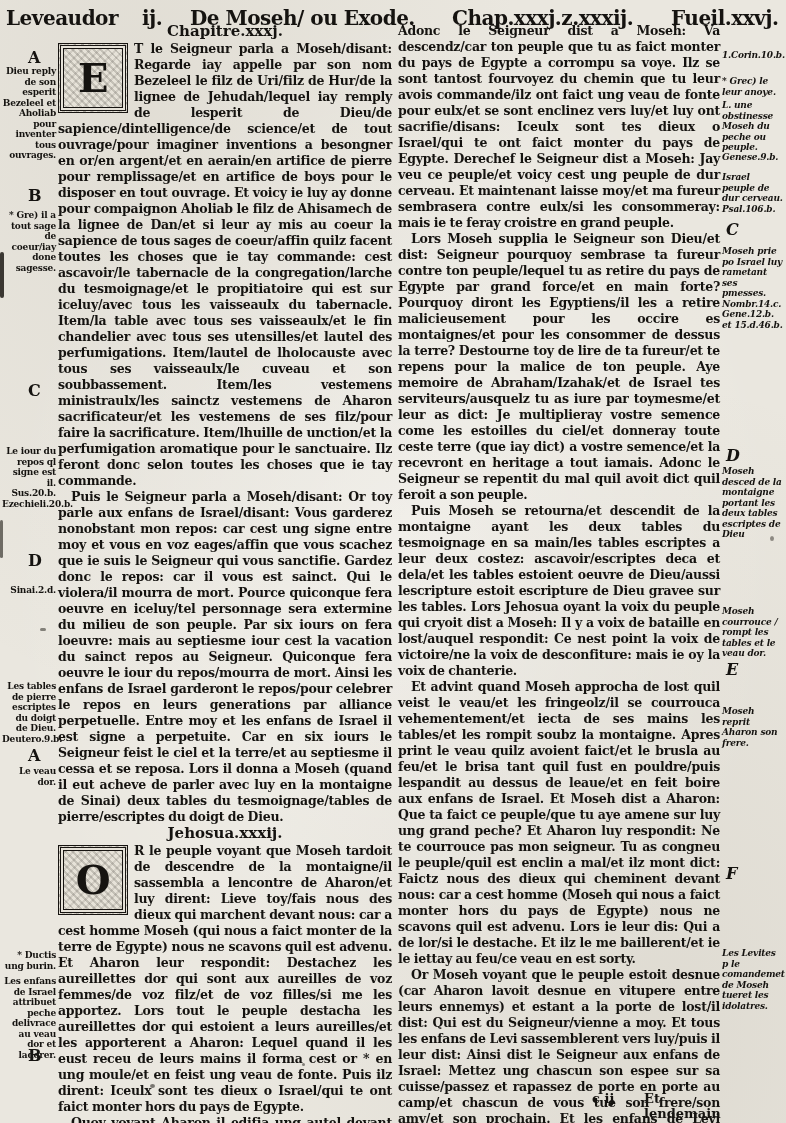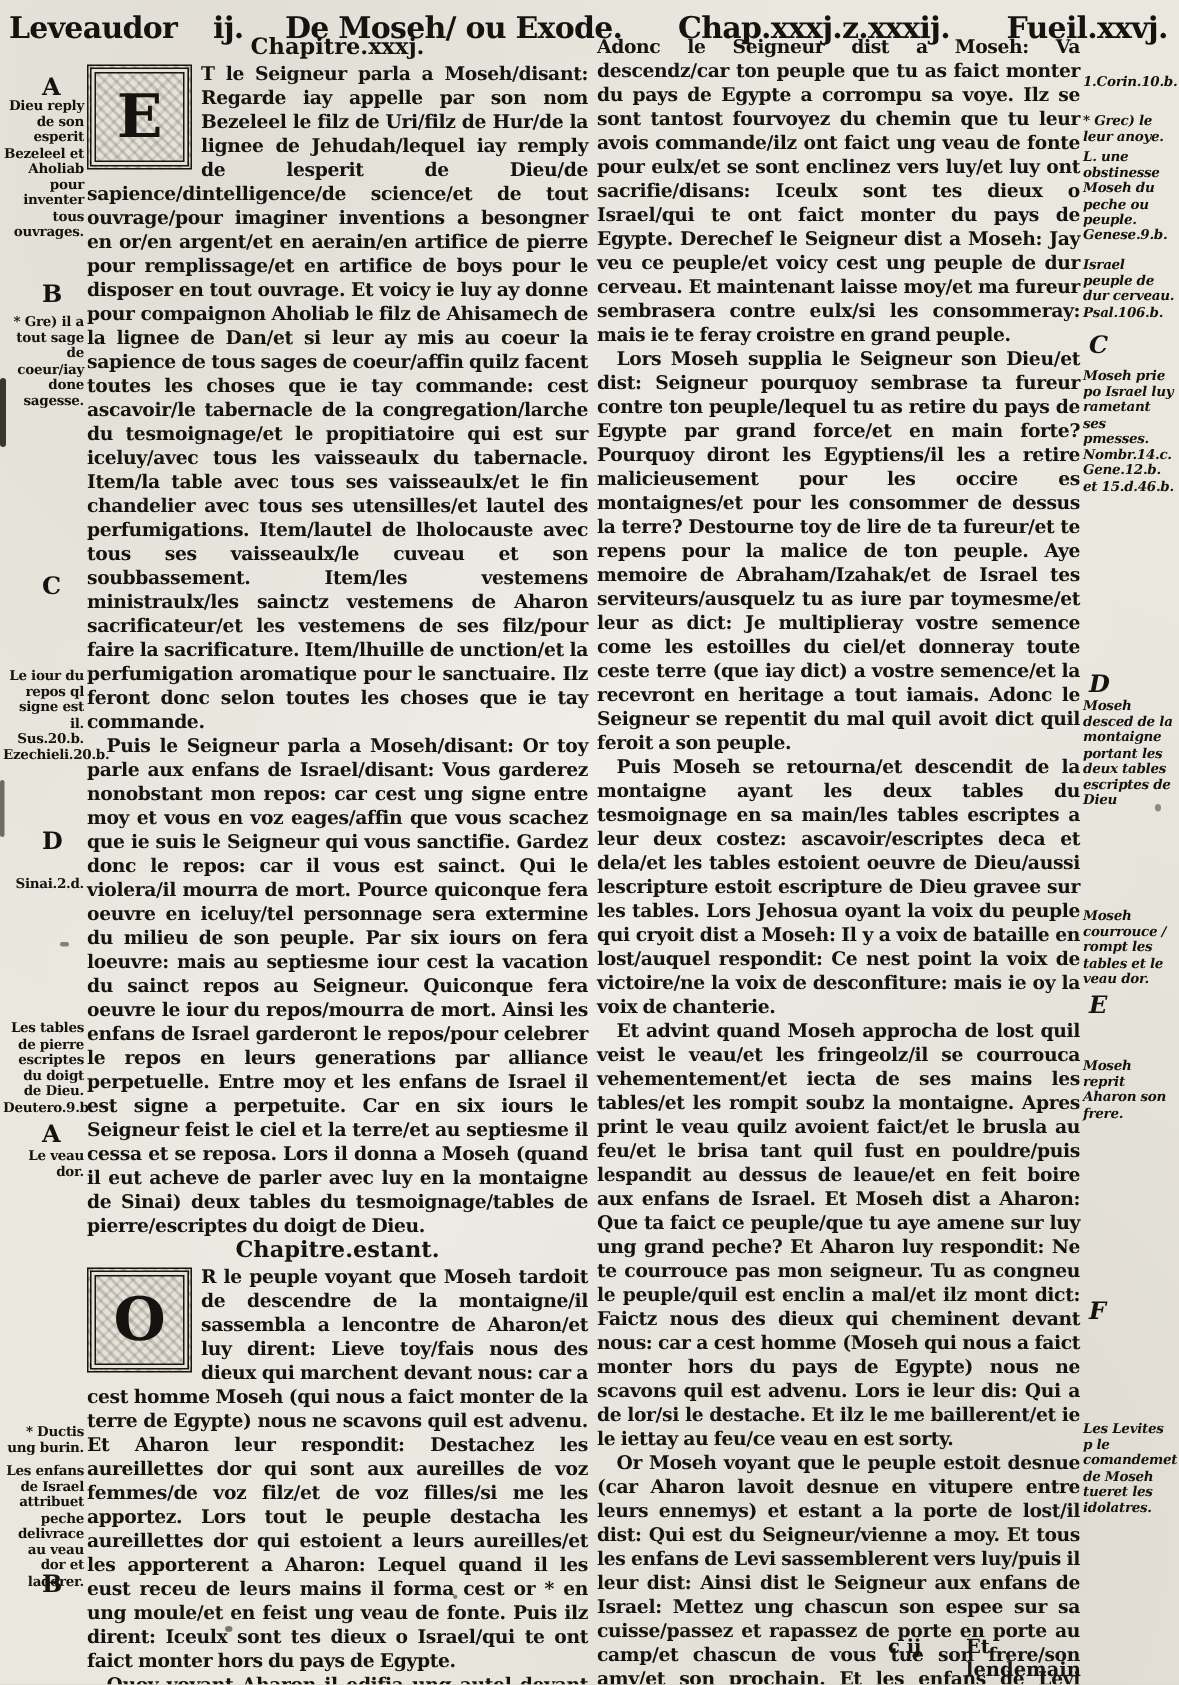--- a/index.html
+++ b/index.html
@@ -81,21 +81,21 @@
   </div>
 
   <div class="col col-left">
     <p class="chap-head">Chapitre.xxxj.</p>
     <p class="para noindent">
       <span class="dropcap">E</span><span>T le Seigneur parla a Moseh/disant: Regarde iay appelle par son nom Bezeleel le filz de Uri/filz de Hur/de la lignee de Jehudah/lequel iay remply de lesperit de Dieu/de sapience/dintelligence/de science/et de tout ouvrage/pour imaginer inventions a besongner en or/en argent/et en aerain/en artifice de pierre pour remplissage/et en artifice de boys pour le disposer en tout ouvrage. Et voicy ie luy ay donne pour compaignon Aholiab le filz de Ahisamech de la lignee de Dan/et si leur ay mis au coeur la sapience de tous sages de coeur/affin quilz facent toutes les choses que ie tay commande: cest ascavoir/le tabernacle de la congregation/larche du tesmoignage/et le propitiatoire qui est sur iceluy/avec tous les vaisseaulx du tabernacle. Item/la table avec tous ses vaisseaulx/et le fin chandelier avec tous ses utensilles/et lautel des perfumigations. Item/lautel de lholocauste avec tous ses vaisseaulx/le cuveau et son soubbassement. Item/les vestemens ministraulx/les sainctz vestemens de Aharon sacrificateur/et les vestemens de ses filz/pour faire la sacrificature. Item/lhuille de unction/et la perfumigation aromatique pour le sanctuaire. Ilz feront donc selon toutes les choses que ie tay commande.</span>
     </p>
     <p class="para">
       <span>Puis le Seigneur parla a Moseh/disant: Or toy parle aux enfans de Israel/disant: Vous garderez nonobstant mon repos: car cest ung signe entre moy et vous en voz eages/affin que vous scachez que ie suis le Seigneur qui vous sanctifie. Gardez donc le repos: car il vous est sainct. Qui le violera/il mourra de mort. Pource quiconque fera oeuvre en iceluy/tel personnage sera extermine du milieu de son peuple. Par six iours on fera loeuvre: mais au septiesme iour cest la vacation du sainct repos au Seigneur. Quiconque fera oeuvre le iour du repos/mourra de mort. Ainsi les enfans de Israel garderont le repos/pour celebrer le repos en leurs generations par alliance perpetuelle. Entre moy et les enfans de Israel il est signe a perpetuite. Car en six iours le Seigneur feist le ciel et la terre/et au septiesme il cessa et se reposa. Lors il donna a Moseh (quand il eut acheve de parler avec luy en la montaigne de Sinai) deux tables du tesmoignage/tables de pierre/escriptes du doigt de Dieu.</span>
     </p>
-    <p class="chap-head">Chapitre.estant.</p>
+    <p class="chap-head">Jehosua.xxxij.</p>
     <p class="para noindent">
       <span class="dropcap">O</span><span>R le peuple voyant que Moseh tardoit de descendre de la montaigne/il sassembla a lencontre de Aharon/et luy dirent: Lieve toy/fais nous des dieux qui marchent devant nous: car a cest homme Moseh (qui nous a faict monter de la terre de Egypte) nous ne scavons quil est advenu. Et Aharon leur respondit: Destachez les aureillettes dor qui sont aux aureilles de voz femmes/de voz filz/et de voz filles/si me les apportez. Lors tout le peuple destacha les aureillettes dor qui estoient a leurs aureilles/et les apporterent a Aharon: Lequel quand il les eust receu de leurs mains il forma cest or * en ung moule/et en feist ung veau de fonte. Puis ilz dirent: Iceulx sont tes dieux o Israel/qui te ont faict monter hors du pays de Egypte.</span>
     </p>
     <p class="para">
       <span>Quoy voyant Aharon il edifia ung autel devant luy/et cria disant: Demain est la solennite au Seigneur. Et se leverent le lendemain/et offrirent holocaustes/et presenterent les oblations pacificques/puis le peuple se asseit pour manger et pour boire/et se leverent pour iouer.</span>
     </p>
   </div>
 
   <div class="col col-right">
     <p class="para noindent">

